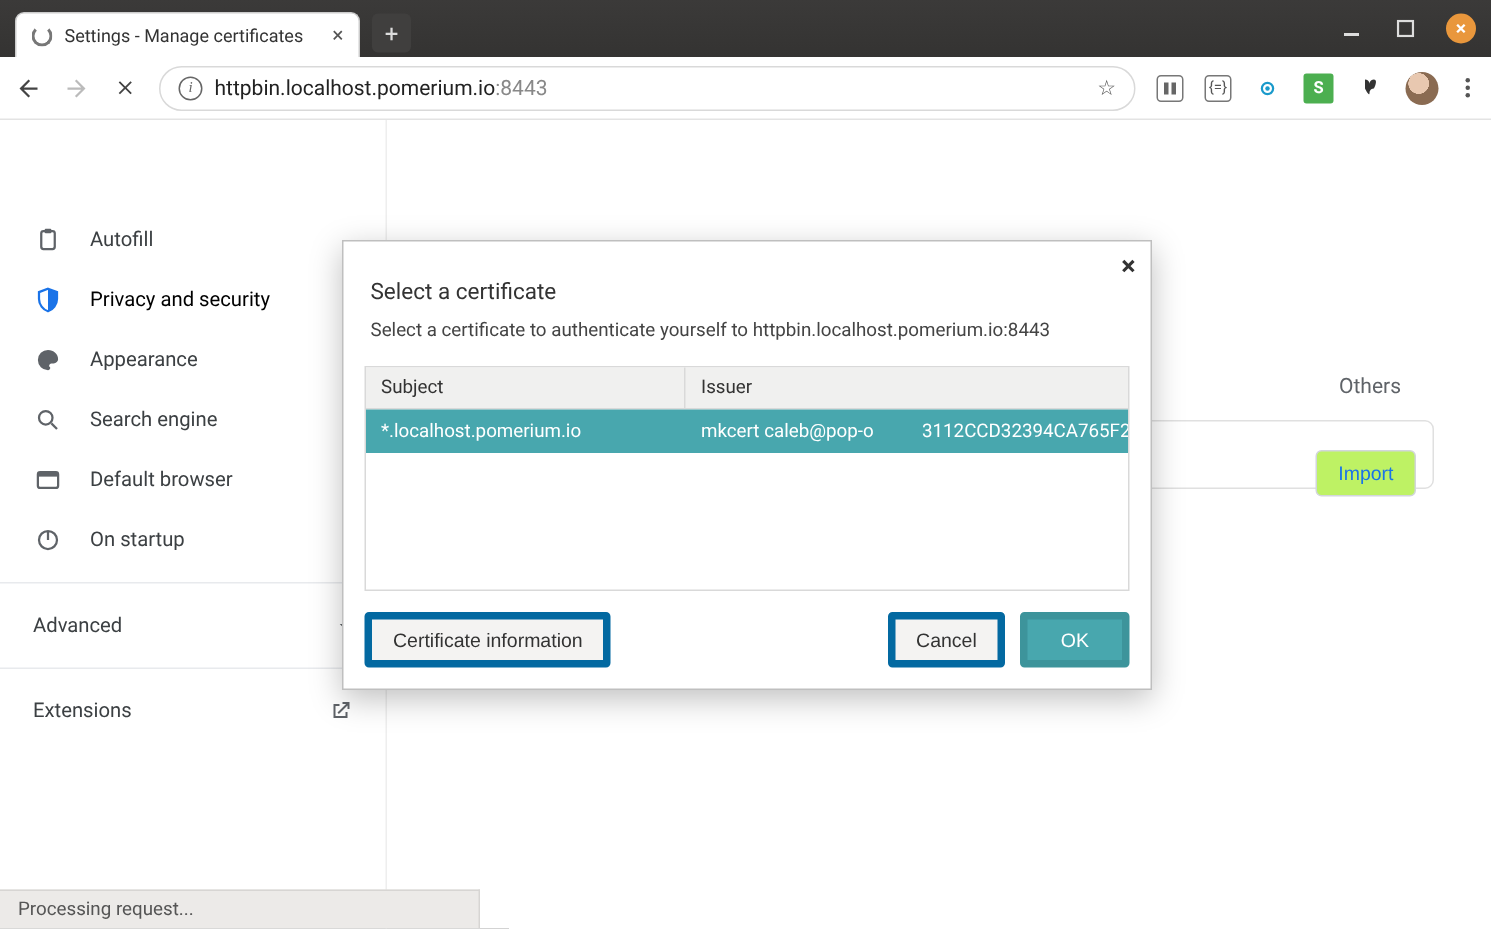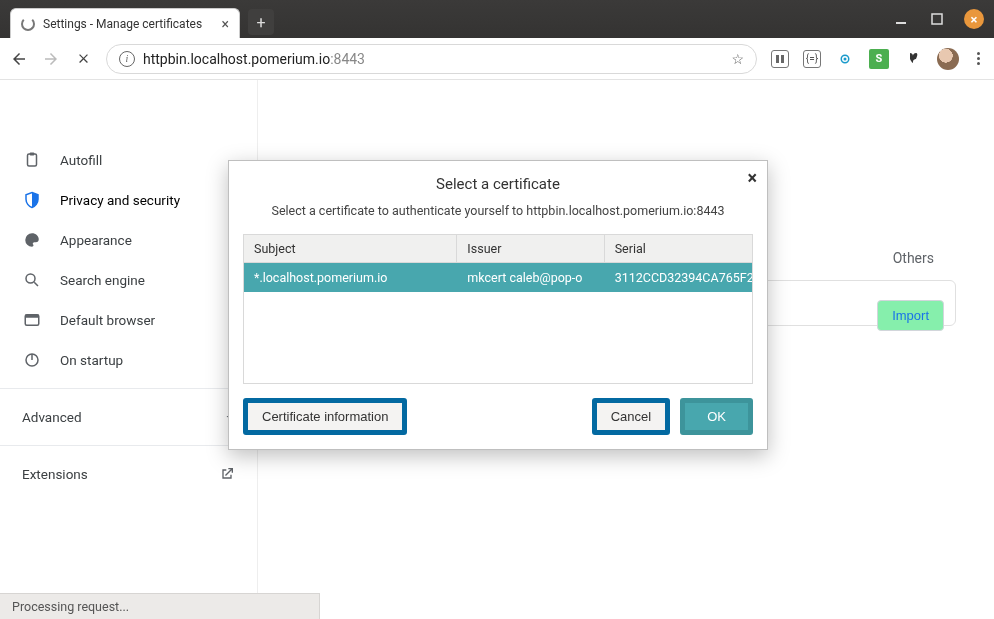--- a/index.html
+++ b/index.html
@@ -138,35 +138,35 @@
     color:#5f6368;
     background:#fff;
   }
   .tabsright {
     position:absolute; top:170px; right:60px;
     display:flex; gap:28px; align-items:center;
     color:#5f6368; font-size:14px;
   }
   .importbtn {
     border:1px solid #d2d6db; border-radius:4px; padding:7px 14px;
-    color:#1a73e8; font-size:13px; background:#86efac;
+    color:#1a73e8; font-size:13px; background:#bef264;
   }
 
   
   .modal {
     position:absolute;
     top:80px; left:228px;
     width:540px;
     background:#fff;
     border:1px solid #bfbfbf;
     box-shadow:0 6px 20px rgba(0,0,0,.25);
     z-index:50;
     padding:0;
   }
-  .modal .mhead { padding:14px 18px 6px; position:relative;text-align:center; }
+  .modal .mhead { padding:24px 18px 6px; position:relative; }
   .modal .mtitle { font-size:15px; color:#333; }
   .modal .msub { font-size:12.5px; color:#444; margin-top:10px; }
   .modal .mclose { position:absolute; top:6px; right:10px; font-size:18px; color:#333; cursor:pointer; font-weight:bold;}
   .certtable {
     margin:10px 14px 0;
     border:1px solid #d9d9d9;
     height:150px;
     display:flex; flex-direction:column;
     font-size:12.5px;
   }
@@ -382,21 +382,20 @@
     <div class="modal">
       <div class="mhead">
         <div class="mtitle">Select a certificate</div>
         <div class="msub">Select a certificate to authenticate yourself to httpbin.localhost.pomerium.io:8443</div>
         <div class="mclose">×</div>
       </div>
       <div class="certtable">
         <div class="cthead">
           <div class="col-subj">Subject</div>
           <div class="col-iss">Issuer</div>
-          <div class="col-ser">Serial</div>
         </div>
         <div class="ctrow">
           <div class="col-subj">*.localhost.pomerium.io</div>
           <div class="col-iss">mkcert caleb@pop-o</div>
           <div class="col-ser">3112CCD32394CA765F2</div>
         </div>
       </div>
       <div class="mfoot">
         <button class="mbtn">Certificate information</button>
         <div class="spacer"></div>

